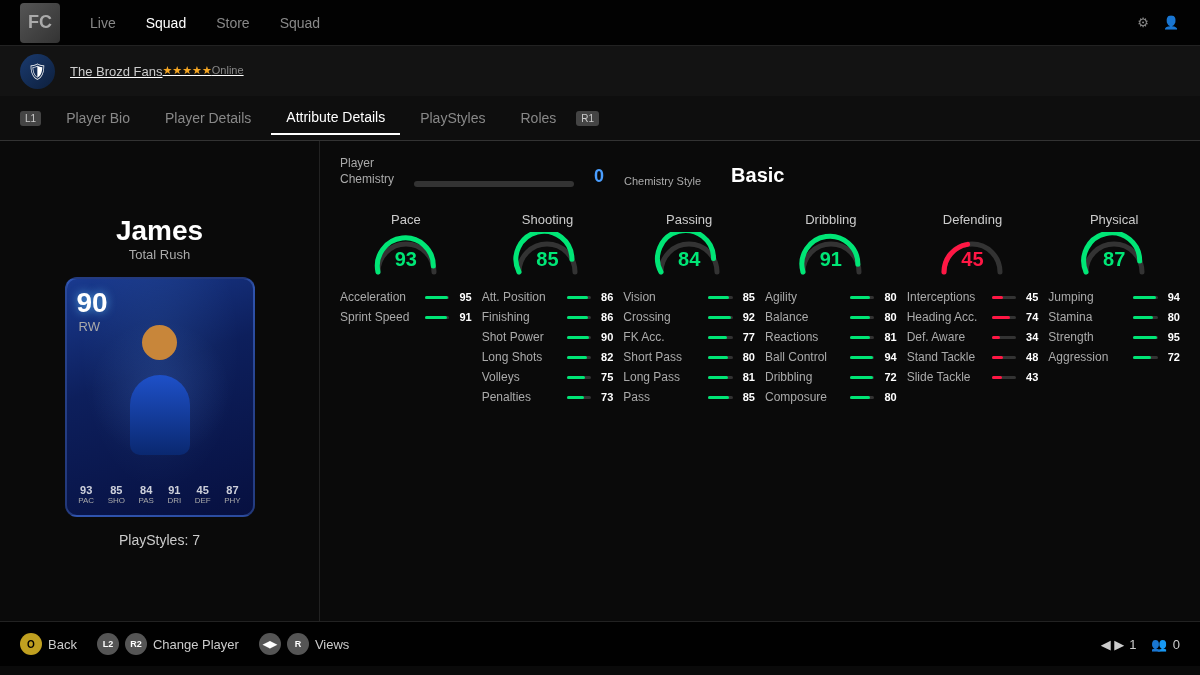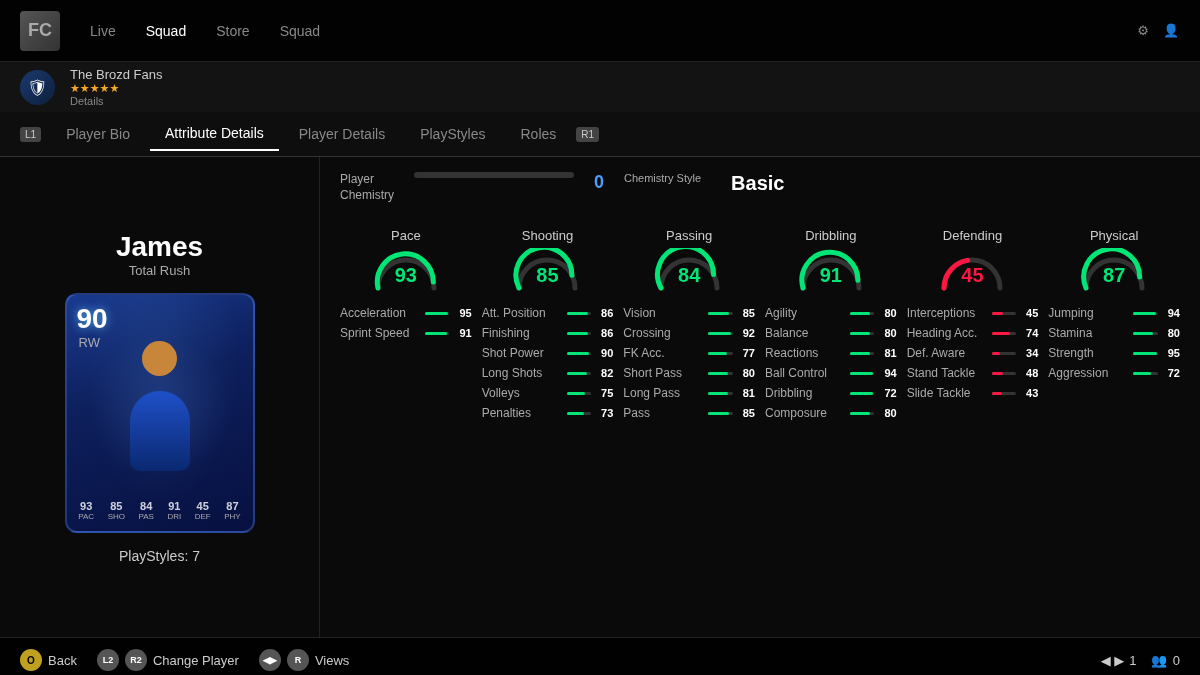--- a/index.html
+++ b/index.html
@@ -8,21 +8,21 @@
       height: 675px;
       background: #0a0a0a;
       font-family: 'Arial', sans-serif;
       color: #fff;
       overflow: hidden;
       position: relative;
     }
 
     
     .top-nav {
-      height: 62px;
+      height: 46px;
       background: rgba(0,0,0,0.8);
       display: flex;
       align-items: center;
       padding: 0 20px;
       gap: 30px;
       border-bottom: 1px solid #222;
     }
     .nav-logo {
       width: 40px; height: 40px;
       background: linear-gradient(135deg, #555, #333);
@@ -51,21 +51,21 @@
       padding: 0 20px;
       gap: 15px;
     }
     .club-icon {
       width: 35px; height: 35px;
       background: linear-gradient(135deg, #1a3a6e, #0d1f3c);
       border-radius: 50%;
       display: flex; align-items: center; justify-content: center;
       font-size: 16px;
     }
-    .club-info { display: flex; flex-direction: column; }
+    .club-info { display: flex; flex-direction: row; text-decoration: underline; }
     .club-name { font-size: 13px; color: #ccc; }
     .club-stars { color: #f5a623; font-size: 11px; }
     .club-league { font-size: 11px; color: #888; }
 
     
     .tabs {
       height: 45px;
       background: rgba(15,15,15,0.95);
       display: flex;
       align-items: center;
@@ -220,21 +220,21 @@
     
     .attributes-section {
       flex: 1;
       padding: 15px 20px;
       overflow-y: auto;
     }
 
     
     .chemistry-row {
       display: flex;
-      align-items: flex-start;
+      align-items: flex-end;
       gap: 20px;
       margin-bottom: 15px;
       padding-bottom: 10px;
     }
     .chemistry-label {
       font-size: 12px;
       color: #aaa;
       line-height: 1.3;
     }
     .chemistry-bar {
@@ -392,29 +392,29 @@
     <span>⚙</span>
     <span>👤</span>
   </div>
 </div>
 
 <div class="club-bar">
   <div class="club-icon">🛡</div>
   <div class="club-info">
     <span class="club-name">The Brozd Fans</span>
     <span class="club-stars">★★★★★</span>
-    <span class="club-league">Details</span>
+    <span class="club-league">Online</span>
   </div>
 </div>
 
 <div class="tabs">
   <span class="tab-badge">L1</span>
   <div class="tab">Player Bio</div>
+  <div class="tab">Player Details</div>
   <div class="tab active">Attribute Details</div>
-  <div class="tab">Player Details</div>
   <div class="tab">PlayStyles</div>
   <div class="tab">Roles</div>
   <span class="tab-badge">R1</span>
 </div>
 
 <div class="main-content">
 
   <div class="player-section">
     <div class="player-name">James</div>
     <div class="player-type">Total Rush</div>

